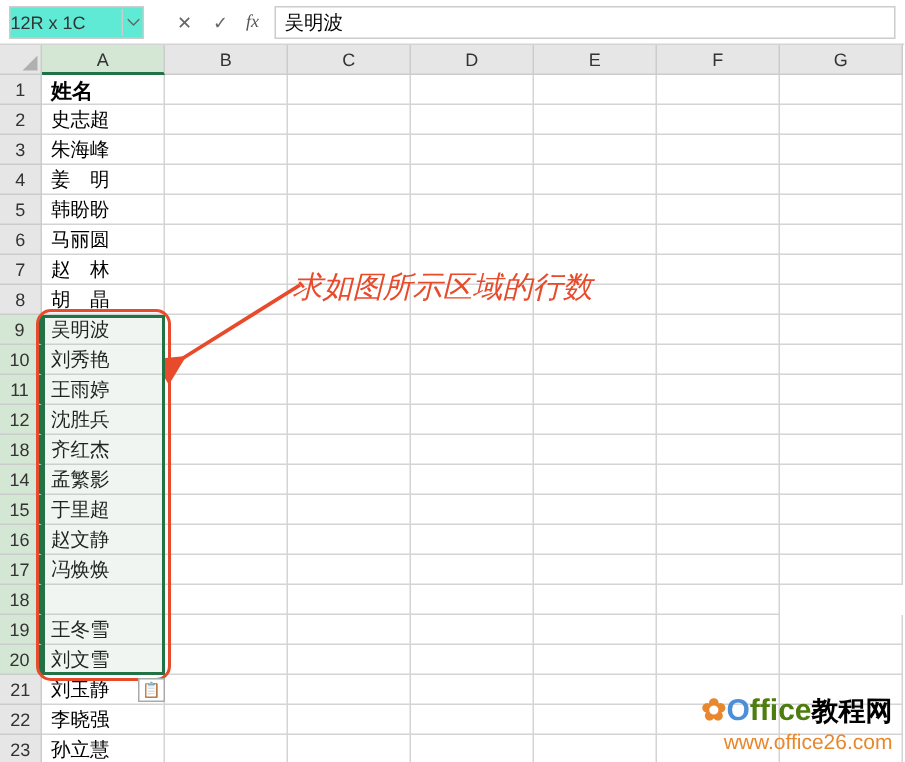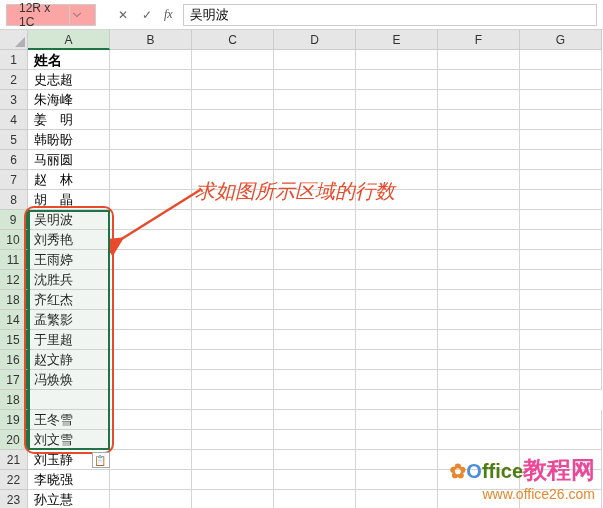--- a/index.html
+++ b/index.html
@@ -1,19 +1,19 @@
 <!DOCTYPE html>
 <html><head>
   <meta charset="utf-8">
   <style>
     * { box-sizing: border-box; margin: 0; padding: 0; }
     body { font-family: "Microsoft YaHei", Arial, sans-serif; font-size: 12px; background: #fff; width: 603px; height: 508px; overflow: hidden; position: relative; }
     
     .toolbar { display: flex; align-items: center; padding: 4px 6px; height: 30px; border-bottom: 1px solid #d4d4d4; gap: 6px; }
-    .name-box { width: 90px; height: 22px; border: 1px solid #ccc; background: #fca5a5; display: flex; align-items: center; padding: 0 12px; position: relative; }
+    .name-box { width: 90px; height: 22px; border: 1px solid #ccc; background: #5eead4; display: flex; align-items: center; padding: 0 0; position: relative; }
     .name-box-text { flex: 1; font-size: 12px; color: #333; }
     .dropdown-arrow { width: 14px; height: 18px; border-left: 1px solid #ccc; display: flex; align-items: center; justify-content: center; }
     .dropdown-arrow svg { width: 8px; height: 6px; }
     .fx-group { display: flex; align-items: center; gap: 2px; margin-left: 10px; }
     .fx-btn { width: 22px; height: 22px; display: flex; align-items: center; justify-content: center; color: #666; font-size: 12px; }
     .fx-label { font-style: italic; font-family: "Times New Roman"; color: #555; margin: 0 4px; }
     .formula-bar { flex: 1; height: 22px; border: 1px solid #ccc; background: #fff; display: flex; align-items: center; padding: 0 6px; font-size: 13px; }
     
     .spreadsheet { position: relative; }
     .corner { width: 28px; height: 20px; background: #e6e6e6; border-right: 1px solid #ccc; border-bottom: 1px solid #ccc; position: absolute; top: 0; left: 0; display:flex; align-items:flex-end; justify-content:flex-end; }
@@ -36,21 +36,21 @@
     .selection-overlay { position: absolute; border: 2px solid #217346; background: rgba(180,200,180,0.18); pointer-events: none; }
     .red-box { position: absolute; border: 2px solid #e84b2b; border-radius: 10px; pointer-events: none; }
     
     .annotation { position: absolute; color: #e84b2b; font-size: 20px; font-style: italic; font-family: "KaiTi","STKaiti",serif; }
     .arrow-svg { position: absolute; pointer-events: none; }
     
     .watermark { position: absolute; right: 8px; bottom: 6px; text-align: right; }
     .wm-line1 { font-size: 20px; font-weight: bold; }
     .wm-line1 .o1 { color: #4a8fd8; }
     .wm-line1 .rest { color: #4d7c0f; }
-    .wm-line1 .cn { color: #ec4899; font-size: 24px; }
+    .wm-line1 .cn { color: #000000; font-size: 18px; }
     .wm-line2 { font-size: 14px; color: #e8872b; }
     
     .paste-icon { position: absolute; width: 18px; height: 16px; border: 1px solid #aaa; background: #fff; display:flex; align-items:center; justify-content:center; font-size:10px; }
   </style>
 </head>
 <body>
 
 <div class="toolbar">
   <div class="name-box">
     <span class="name-box-text">12R x 1C</span>

